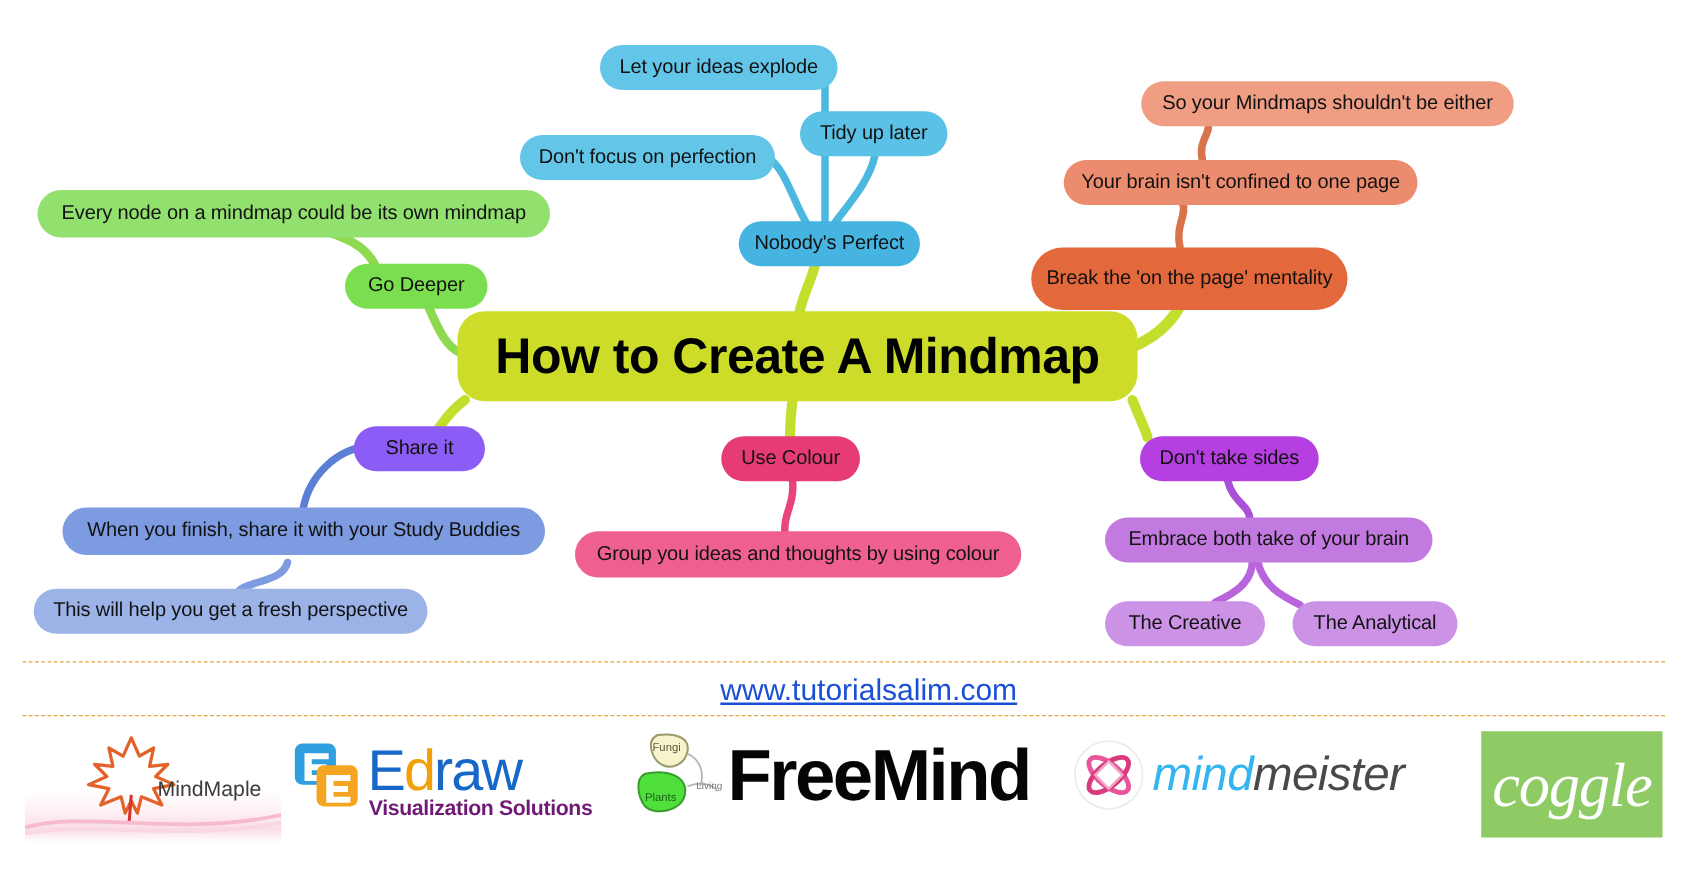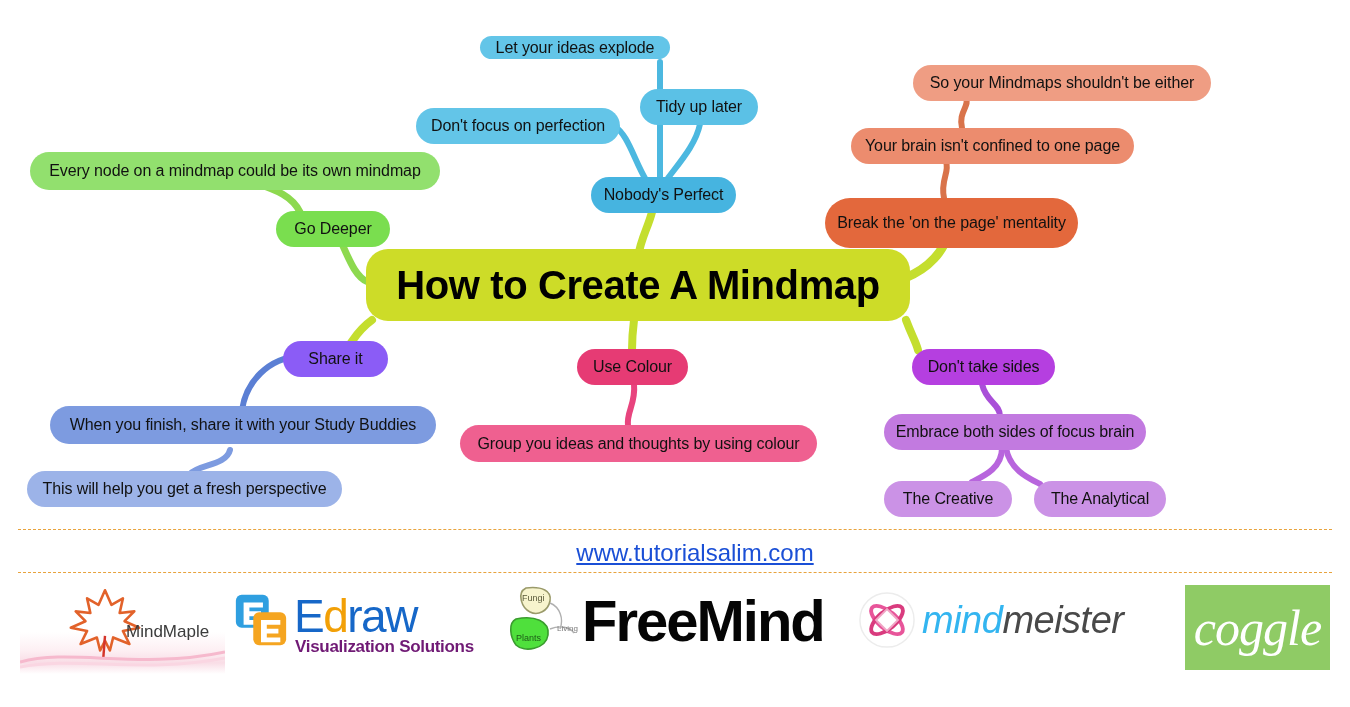--- a/index.html
+++ b/index.html
@@ -224,21 +224,21 @@
     <path d="M 1002 448 C 1002 468 984 476 972 482" stroke="#b865dd" stroke-width="6" fill="none" stroke-linecap="round"></path>
 
     <path d="M 1006 448 C 1010 470 1028 478 1040 484" stroke="#b865dd" stroke-width="6" fill="none" stroke-linecap="round"></path>
   </svg>
 
   <div class="node central" style="left:366px; top:249px; width:544px; height:72px; background:#cddc28; font-size:40px;">
 
     <span>How to Create A Mindmap</span>
   </div>
 
-  <div class="node" style="left:480px; top:36px; width:190px; height:23px; background:#63c5e8; font-size:16px;">
+  <div class="node" style="left:480px; top:36px; width:190px; height:36px; background:#63c5e8; font-size:16px;">
     <span>Let your ideas explode</span>
   </div>
 
   <div class="node" style="left:416px; top:108px; width:204px; height:36px; background:#63c5e8; font-size:16px;">
     <span>Don't focus on perfection</span>
   </div>
 
   <div class="node" style="left:640px; top:89px; width:118px; height:36px; background:#5bc1e6; font-size:16px;">
     <span>Tidy up later</span>
   </div>
@@ -285,21 +285,21 @@
 
   <div class="node" style="left:460px; top:425px; width:357px; height:37px; background:#ef6090; font-size:16px;">
     <span>Group you ideas and thoughts by using colour</span>
   </div>
 
   <div class="node" style="left:912px; top:349px; width:143px; height:36px; background:#b53fe0; font-size:16px;">
     <span>Don't take sides</span>
   </div>
 
   <div class="node" style="left:884px; top:414px; width:262px; height:36px; background:#c27ae0; font-size:16px;">
-    <span>Embrace both sides of focus brain</span>
+    <span>Embrace both take of your brain</span>
   </div>
 
   <div class="node" style="left:884px; top:481px; width:128px; height:36px; background:#cb92e6; font-size:16px;">
     <span>The Creative</span>
   </div>
 
   <div class="node" style="left:1034px; top:481px; width:132px; height:36px; background:#cb92e6; font-size:16px;">
     <span>The Analytical</span>
   </div>
 

